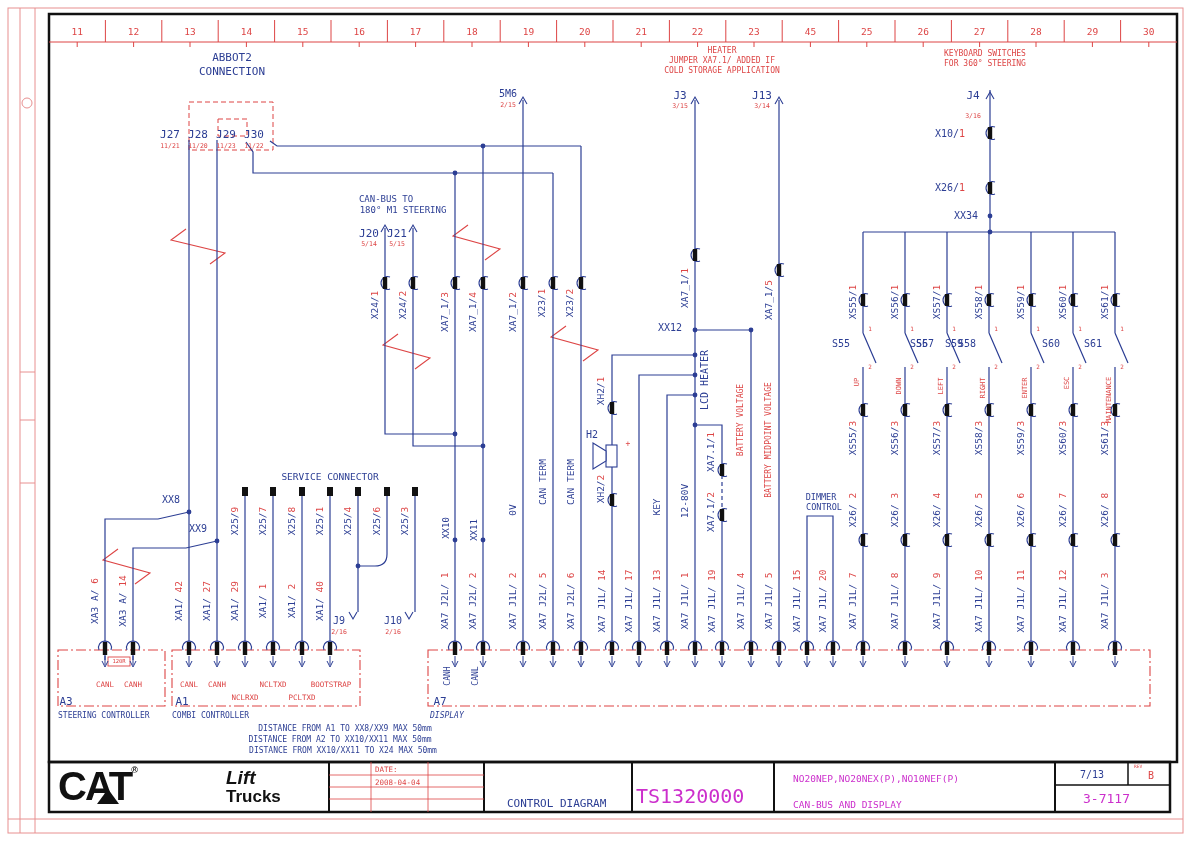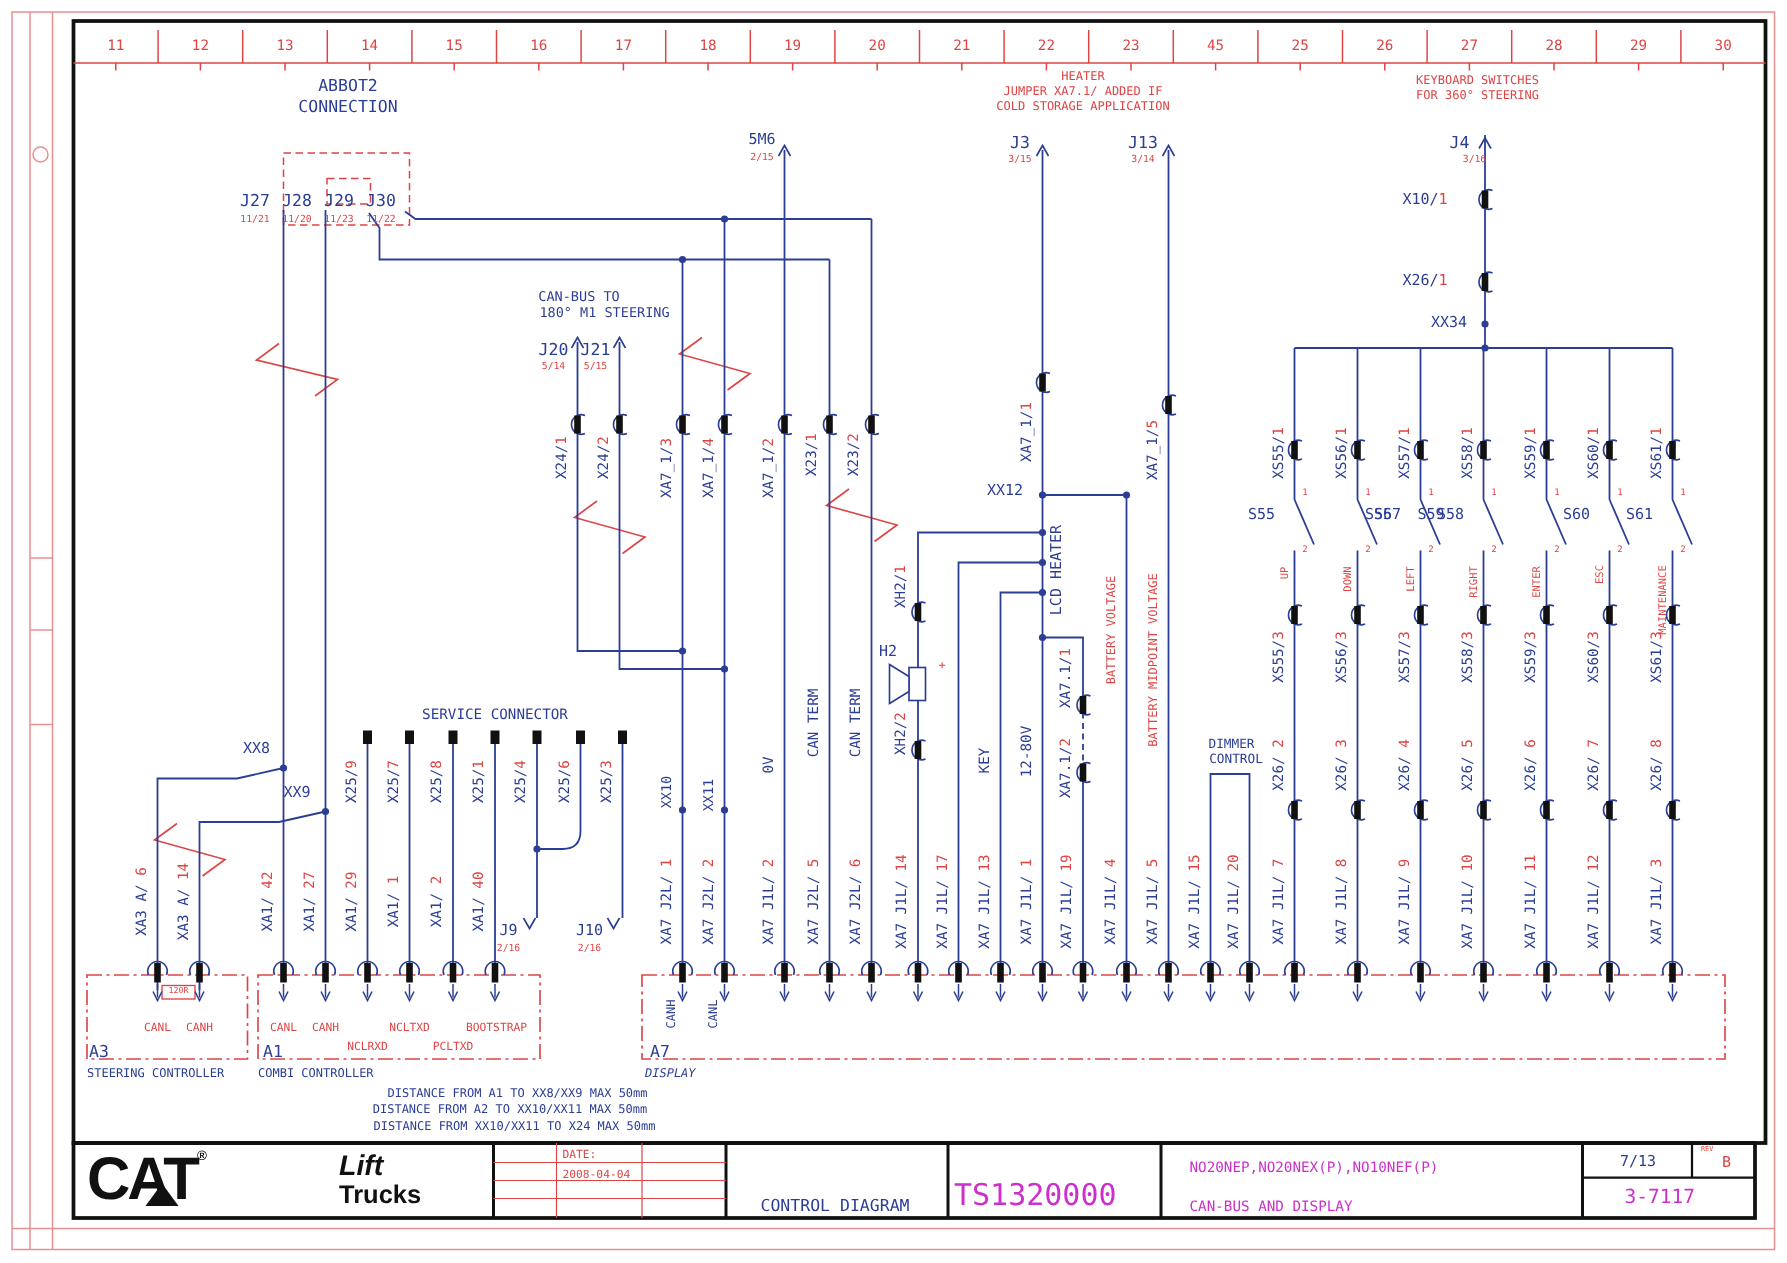--- a/index.html
+++ b/index.html
@@ -434,21 +434,21 @@
       <div class="lbl" style="left: 226px; top: 146px; font-size: 6.5px; color: rgb(221, 69, 69);"><span>11/23</span></div>
       <div class="lbl" style="left: 254px; top: 134px; font-size: 11px; color: rgb(44, 62, 148);"><span>J30</span></div>
       <div class="lbl" style="left: 254px; top: 146px; font-size: 6.5px; color: rgb(221, 69, 69);"><span>11/22</span></div>
       <div class="lbl" style="left: 508px; top: 94px; font-size: 10px; color: rgb(44, 62, 148);"><span>5M6</span></div>
       <div class="lbl" style="left: 508px; top: 105px; font-size: 6.5px; color: rgb(221, 69, 69);"><span>2/15</span></div>
       <div class="lbl" style="left: 680px; top: 95px; font-size: 11px; color: rgb(44, 62, 148);"><span>J3</span></div>
       <div class="lbl" style="left: 680px; top: 106px; font-size: 6.5px; color: rgb(221, 69, 69);"><span>3/15</span></div>
       <div class="lbl" style="left: 762px; top: 95px; font-size: 11px; color: rgb(44, 62, 148);"><span>J13</span></div>
       <div class="lbl" style="left: 762px; top: 106px; font-size: 6.5px; color: rgb(221, 69, 69);"><span>3/14</span></div>
       <div class="lbl" style="left: 973px; top: 95px; font-size: 11px; color: rgb(44, 62, 148);"><span>J4</span></div>
-      <div class="lbl" style="left: 973px; top: 106px; font-size: 6.5px; color: rgb(221, 69, 69); margin-left: 10px;"><span>3/16</span></div>
+      <div class="lbl" style="left: 973px; top: 116px; font-size: 6.5px; color: rgb(221, 69, 69);"><span>3/16</span></div>
       <div class="lbl" style="left: 369px; top: 233px; font-size: 11px; color: rgb(44, 62, 148);"><span>J20</span></div>
       <div class="lbl" style="left: 369px; top: 244px; font-size: 6.5px; color: rgb(221, 69, 69);"><span>5/14</span></div>
       <div class="lbl" style="left: 397px; top: 233px; font-size: 11px; color: rgb(44, 62, 148);"><span>J21</span></div>
       <div class="lbl" style="left: 397px; top: 244px; font-size: 6.5px; color: rgb(221, 69, 69);"><span>5/15</span></div>
       <div class="lbl" style="left: 339px; top: 621px; font-size: 10px; color: rgb(44, 62, 148);"><span>J9</span></div>
       <div class="lbl" style="left: 339px; top: 632px; font-size: 6.5px; color: rgb(221, 69, 69);"><span>2/16</span></div>
       <div class="lbl" style="left: 393px; top: 621px; font-size: 10px; color: rgb(44, 62, 148);"><span>J10</span></div>
       <div class="lbl" style="left: 393px; top: 632px; font-size: 6.5px; color: rgb(221, 69, 69);"><span>2/16</span></div>
       <div class="lbl" style="left: 950px; top: 134px; font-size: 10px; color: rgb(44, 62, 148);"><span>X10/</span><span style="color: rgb(221, 69, 69);">1</span></div>
       <div class="lbl" style="left: 950px; top: 188px; font-size: 10px; color: rgb(44, 62, 148);"><span>X26/</span><span style="color: rgb(221, 69, 69);">1</span></div>

